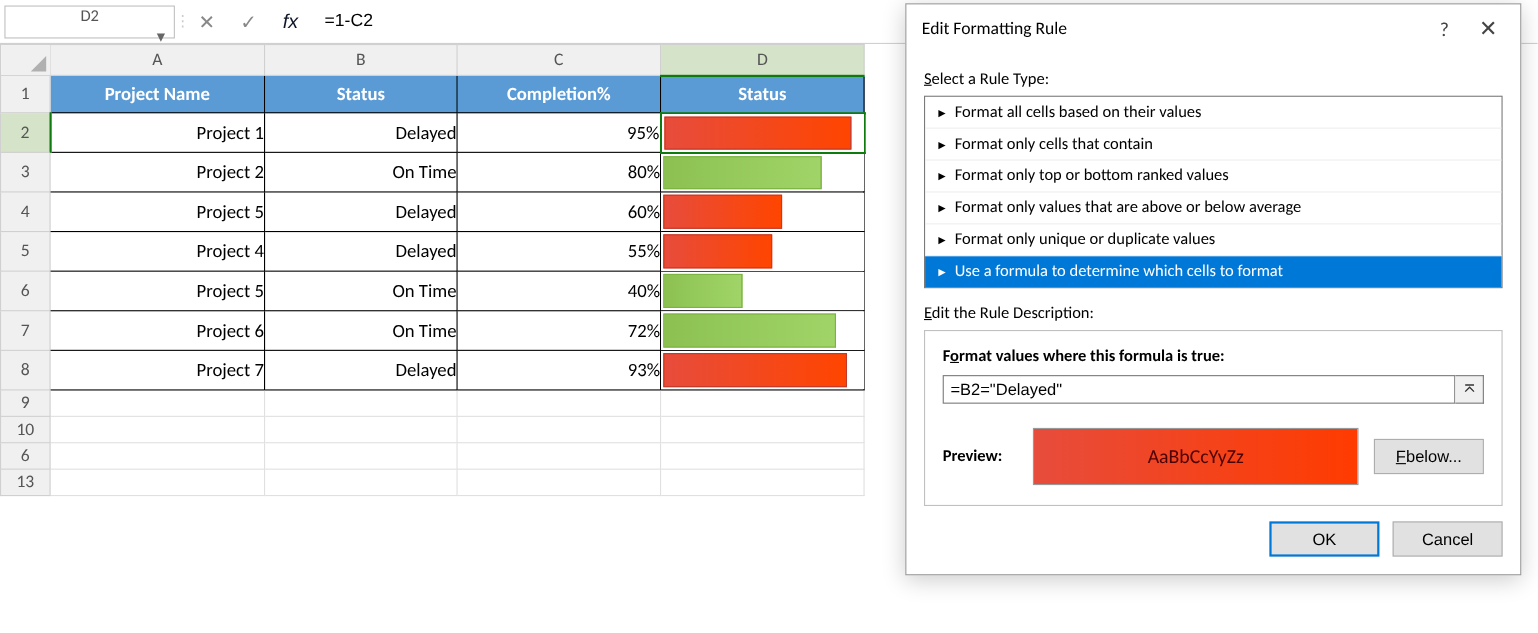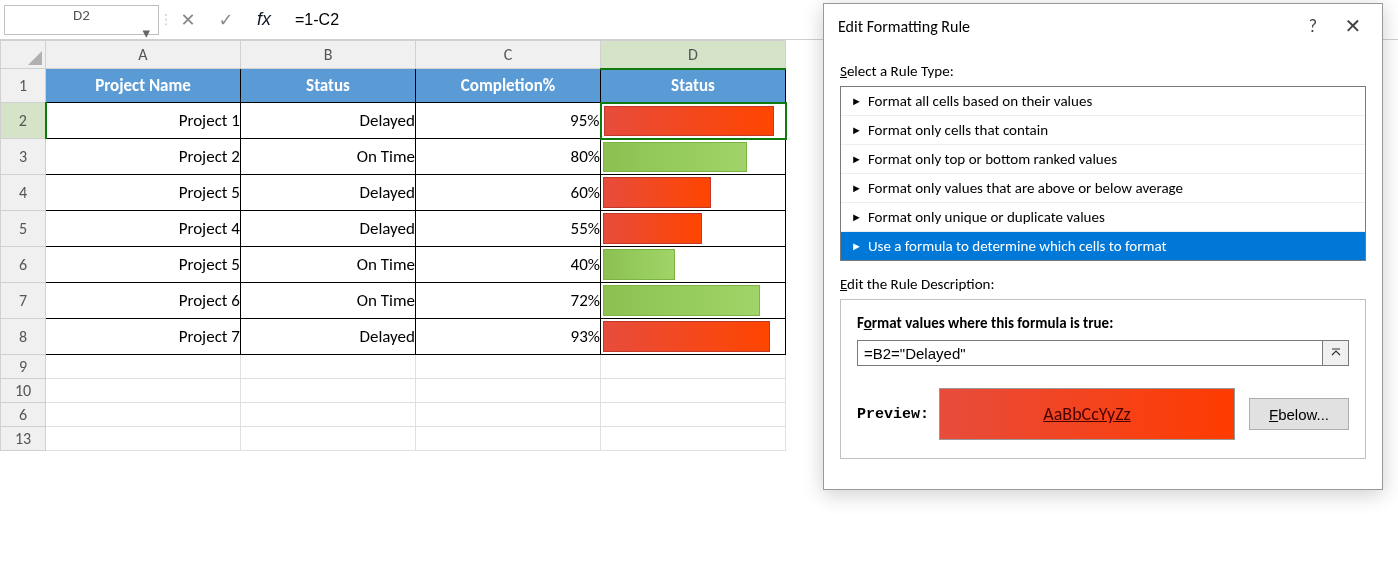--- a/index.html
+++ b/index.html
@@ -262,33 +262,31 @@
     }
     .preview-row {
       display: flex;
       align-items: center;
       gap: 14px;
     }
     .preview-label {
       font-weight: bold;
       font-size: 15px;
       width: 68px;
-      font-family: Liberation Mono, monospace;
     }
     .preview-box {
       flex: 1;
       height: 52px;
       background: linear-gradient(90deg, #e74c3c 0%, #ff3b00 100%);
       border: 1px solid #999;
       display: flex;
       align-items: center;
       justify-content: center;
       color: #4a0000;
       font-size: 18px;
-      text-decoration: underline;
     }
     .format-btn {
       width: 100px;
       height: 32px;
       border: 1px solid #adadad;
       background: #e1e1e1;
       font-size: 15px;
     }
     .dialog-buttons {
       display: flex;
@@ -488,14 +486,18 @@
             </svg>
         </div>
       </div>
       <div class="preview-row">
         <span class="preview-label">Preview:</span>
         <div class="preview-box">AaBbCcYyZz</div>
         <button class="format-btn"><span style="text-decoration: underline">F</span><span id="fmt-rest">below...</span></button>
       </div>
     </div>
 
+    <div class="dialog-buttons">
+      <button class="dlg-btn primary">OK</button>
+      <button class="dlg-btn">Cancel</button>
+    </div>
   </div>
 </div>
 
 </body></html>

